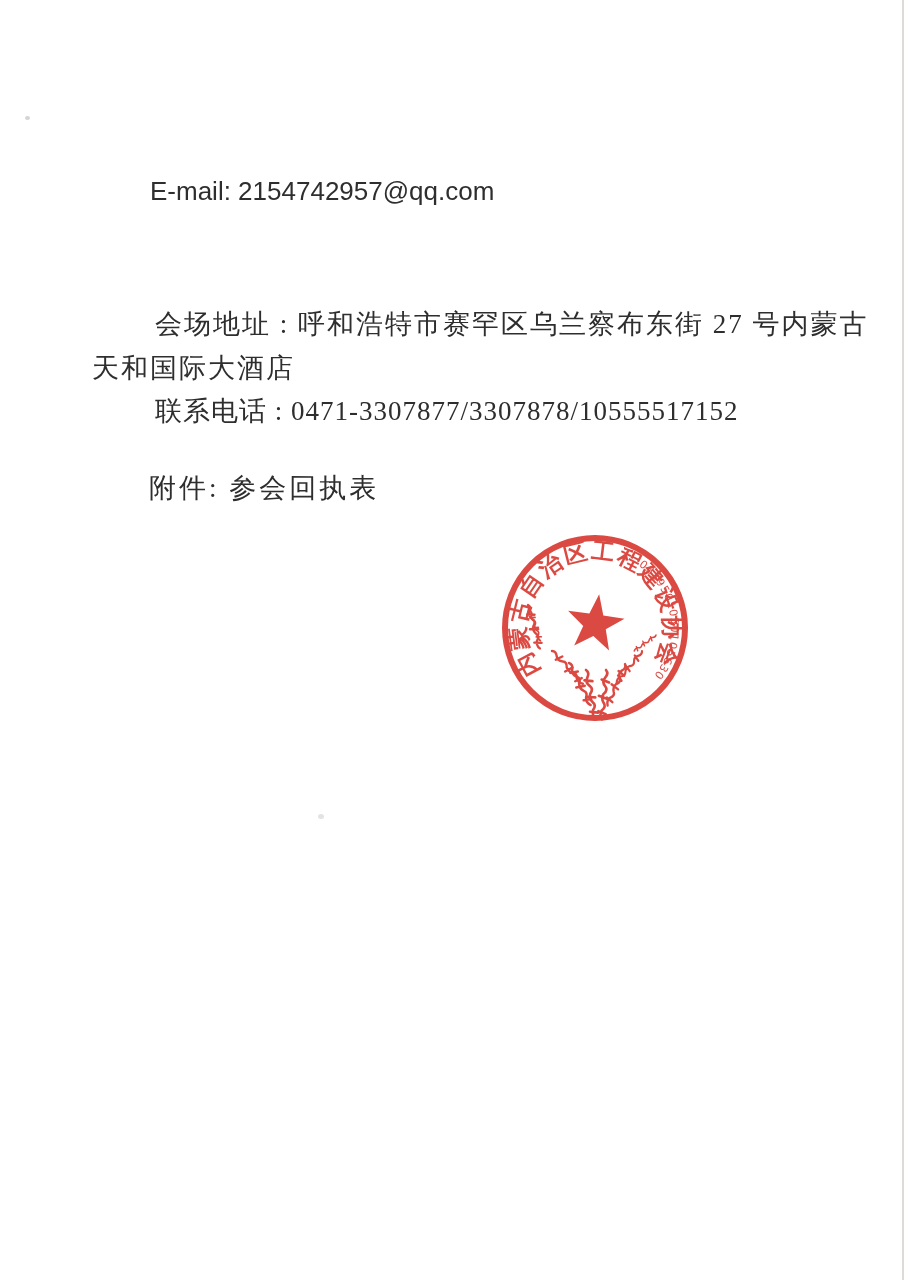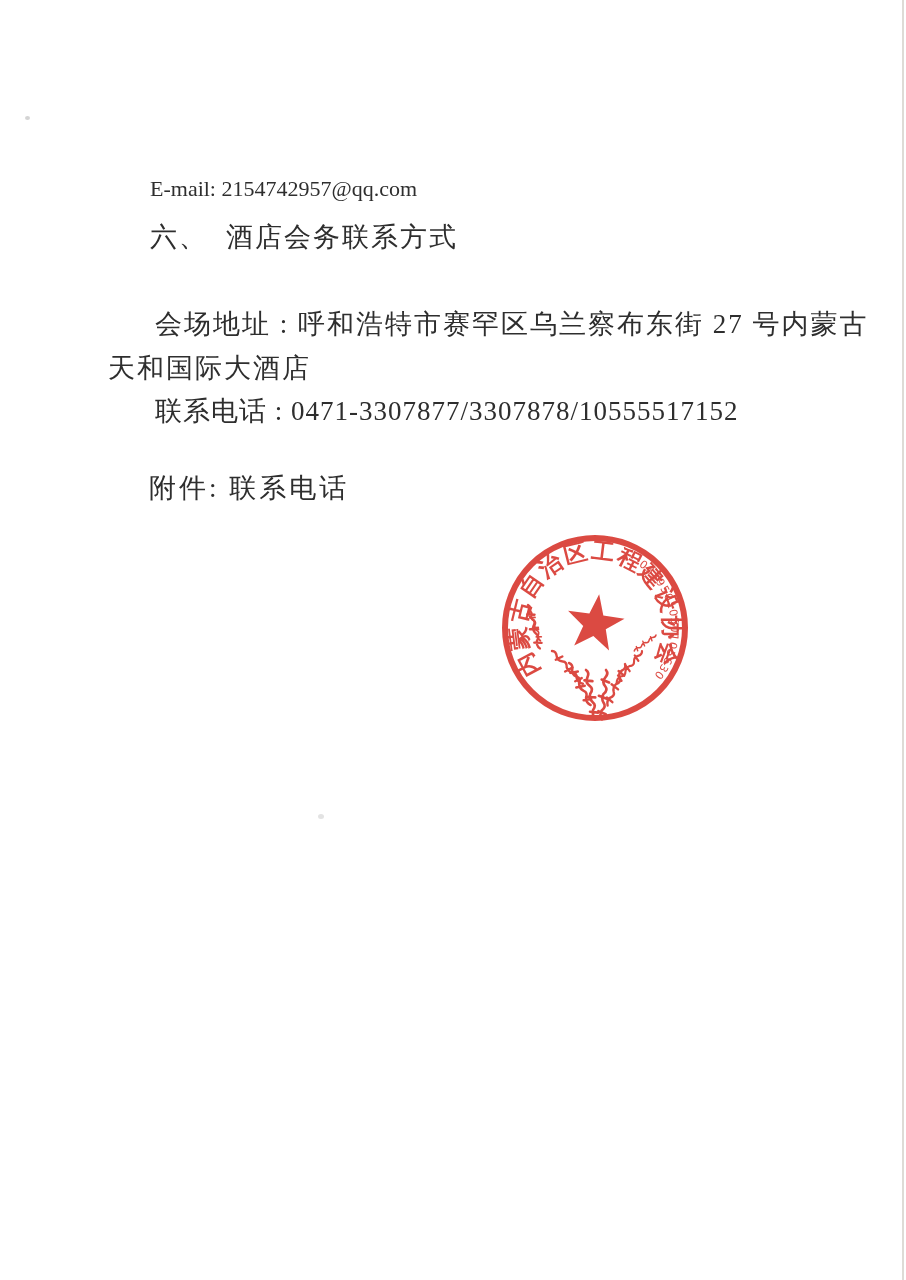--- a/index.html
+++ b/index.html
@@ -12,30 +12,30 @@
     color:#2b2b2b;
   }
   .line{
     position:absolute;
     white-space:pre;
     font-size:27px;
     letter-spacing:2px;
     color:#2e2e2e;
   }
   .mono{
-    font-family:Liberation Serif, serif;
-    font-size:22px;
+    font-family:Liberation Sans, sans-serif;
+    font-size:26px;
     letter-spacing:0px;
   }
   .email-line{left:150px;top:176px;}
   .section-line{left:150px;top:219px;}
   .section-title-gap{display:inline-block;width:18px;}
   .contact-line{left:155px;top:262px;}
   .venue1-line{left:155px;top:306px;text-align:center;}
-  .venue2-line{left:108px;top:350px;}
+  .venue2-line{left:92px;top:350px;}
   .phone-line{left:155px;top:393px;letter-spacing:1px;}
   .attach-line{left:149px;top:470px;letter-spacing:3px;}
   .date-line{
     position:absolute;
     left:492px;top:643px;
     font-size:27px;
     letter-spacing:1.5px;
     color:#1d1d1d;
     z-index:5;
     white-space:pre;
@@ -60,30 +60,29 @@
   .speck-1{left:25px;top:116px;width:5px;height:4px;}
   .speck-2{left:318px;top:814px;width:6px;height:5px;background:#e3e3e3;}
 </style>
 </head>
 <body>
 
 <div class="page">
 
   <div class="line email-line mono">E-mail: 2154742957@qq.com</div>
 
-  <div class="line section-line"><span>六、</span><span class="section-title-gap"></span><span>酒店会务联系方式</span></div>
 
 
   <div class="line venue1-line">会场地址 : 呼和浩特市赛罕区乌兰察布东街 27 号内蒙古</div>
 
   <div class="line venue2-line">天和国际大酒店</div>
 
   <div class="line phone-line">联系电话 : 0471-3307877/3307878/10555517152</div>
 
-  <div class="line attach-line">附件: 联系电话</div>
+  <div class="line attach-line">附件: 参会回执表</div>
 
   <svg class="stamp" viewBox="0 0 215 215" xmlns="http://www.w3.org/2000/svg">
     <defs>
       <path id="arcOrg" d="M 52.1,149.4 A 69,69 0 1 1 161.5,144.6" fill="none"></path>
       <path id="arcSerial" d="M 148.6,42.7 A 76,76 0 0 1 158.7,158.7" fill="none"></path>
       <path id="mgl" d="M0,0 q3,3 0,7 q-3,4 1,8 q3,3 -1,7 q-2,4 1,8 q3,3 -1,7 q-2,4 1,8 M-3,9 l7,2 M-4,24 l8,2 M-3,38 l7,2" fill="none" stroke="#d93b33" stroke-width="2.4" stroke-linecap="round"></path>
     </defs>
 
     <g opacity="0.92">
 

